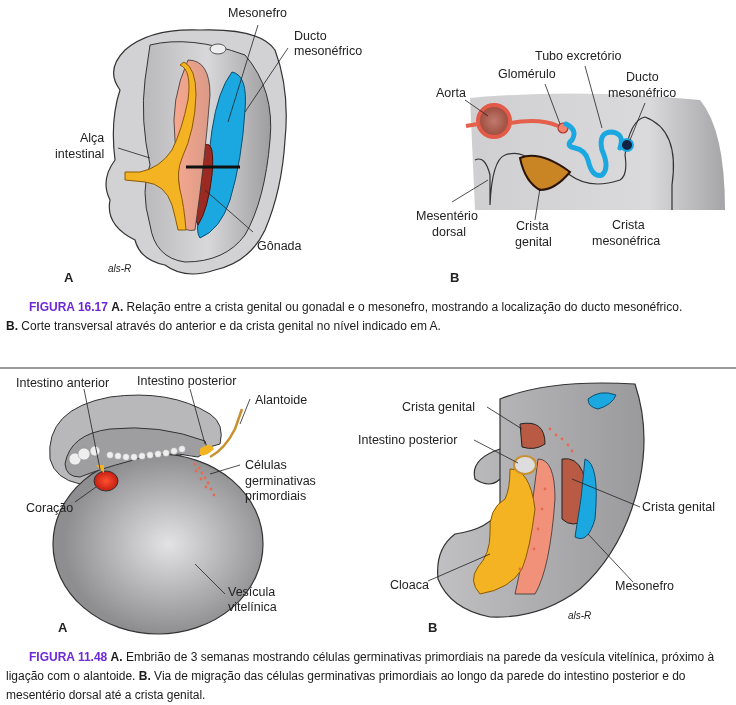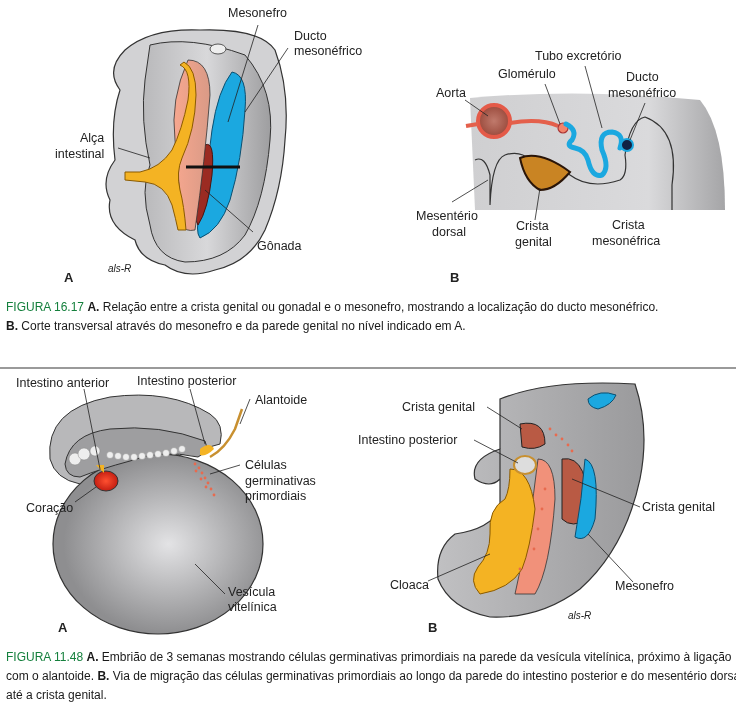--- a/index.html
+++ b/index.html
@@ -2,21 +2,21 @@
 <html><head>
 <meta charset="utf-8">
 <style>
   html,body{margin:0;padding:0;background:#fff;}
   body{width:736px;height:705px;position:relative;overflow:hidden;font-family:"Liberation Sans",sans-serif;color:#222;}
   .fig{position:absolute;}
   svg text{font-family:"Liberation Sans",sans-serif;fill:#222;}
   .lbl{font-size:12.5px;}
   .panel{font-size:13px;font-weight:bold;}
   .caption{position:absolute;left:6px;font-size:12px;line-height:19px;color:#1a1a1a;}
-  .fignum{color:#15803d;font-weight:normal;}
+  .fignum{color:#6d28d9;font-weight:bold;margin-left:23px;}
   .b{font-weight:bold;}
   .divider{position:absolute;left:0;top:367px;width:736px;height:2px;background:#9a9a9a;}
 </style>
 </head>
 <body>
 
 <svg class="fig" style="left:0;top:0" width="380" height="290" viewBox="0 0 380 290">
   <defs>
     <linearGradient id="gA" x1="0" x2="1">
         <stop offset="0" stop-color="#b9b9bb"></stop>
@@ -94,21 +94,21 @@
   <text class="lbl" x="136" y="230">Crista</text>
   <text class="lbl" x="135" y="246">genital</text>
   <text class="lbl" x="232" y="229">Crista</text>
   <text class="lbl" x="212" y="245">mesonéfrica</text>
   <text class="panel" x="70" y="282">B</text>
 </svg>
 
 <div class="caption" style="top:298px;">
   <span class="fignum">FIGURA 16.17</span>
   <span class="b">A.</span><span> Relação entre a crista genital ou gonadal e o mesonefro, mostrando a localização do ducto mesonéfrico.</span><br>
-  <span class="b">B.</span><span> Corte transversal através do mesonefro e da parede genital no nível indicado em A.</span>
+  <span class="b">B.</span><span> Corte transversal através do anterior e da crista genital no nível indicado em A.</span>
 </div>
 
 <div class="divider"></div>
 
 <svg class="fig" style="left:0;top:369px" width="370" height="270" viewBox="0 0 370 270">
   <defs>
     <radialGradient id="yolk" cx=".55" cy=".5">
         <stop offset="0" stop-color="#e3e3e5"></stop>
         <stop offset="1" stop-color="#8e8e90"></stop>
       </radialGradient>

